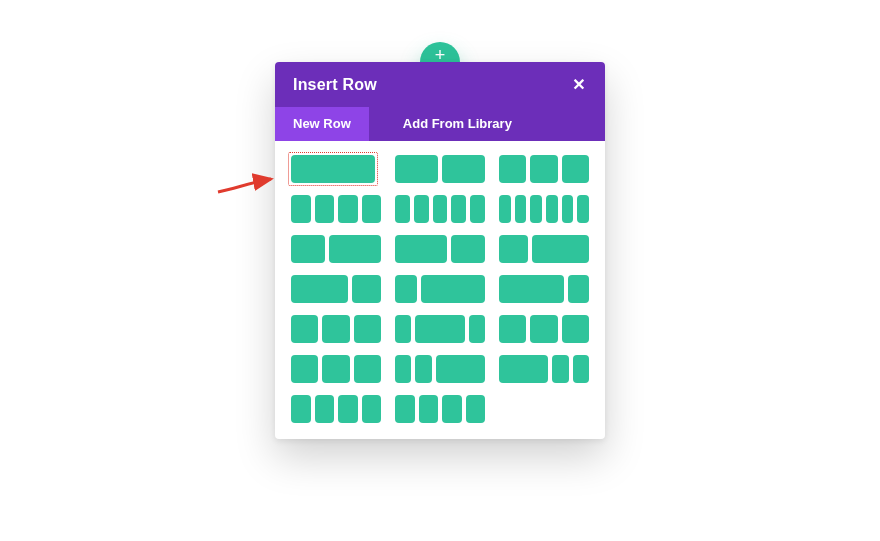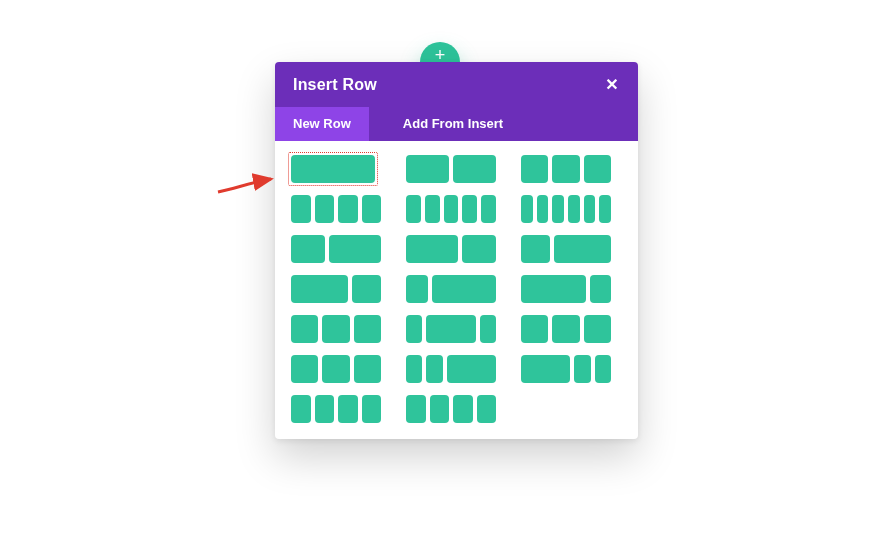--- a/index.html
+++ b/index.html
@@ -16,21 +16,21 @@
     box-shadow: 0 10px 20px rgba(45,195,154,.35);
     z-index: 1;
     display: flex; align-items: flex-start; justify-content: center;
     color: #fff; font-size: 18px; line-height: 18px; padding-top: 4px;
   }
 
   
   .panel {
     position: absolute;
     left: 275px; top: 62px;
-    width: 363px;
+    width: 330px;
     background: #ffffff;
     border-radius: 4px;
     box-shadow: 0 18px 40px rgba(0,0,0,.18), 0 2px 6px rgba(0,0,0,.08);
     z-index: 2;
     overflow: hidden;
   }
 
   .panel-header {
     background: #6c2eb9;
     color: #ffffff;
@@ -135,21 +135,21 @@
 <div class="panel">
   <div class="panel-header">
     <div class="panel-title">Insert Row</div>
     <div class="close-btn">
       <span>✕</span>
     </div>
   </div>
 
   <div class="tabs">
     <div class="tab active">New Row</div>
-    <div class="tab">Add From Insert</div>
+    <div class="tab">Add From Library</div>
   </div>
 
   <div class="grid" id="layout-grid">
       <div class="layout layout-highlight">
         <div class="col f1"></div>
       </div>
       <div class="layout">
         <div class="col f12"></div>
         <div class="col f12"></div>
       </div>

